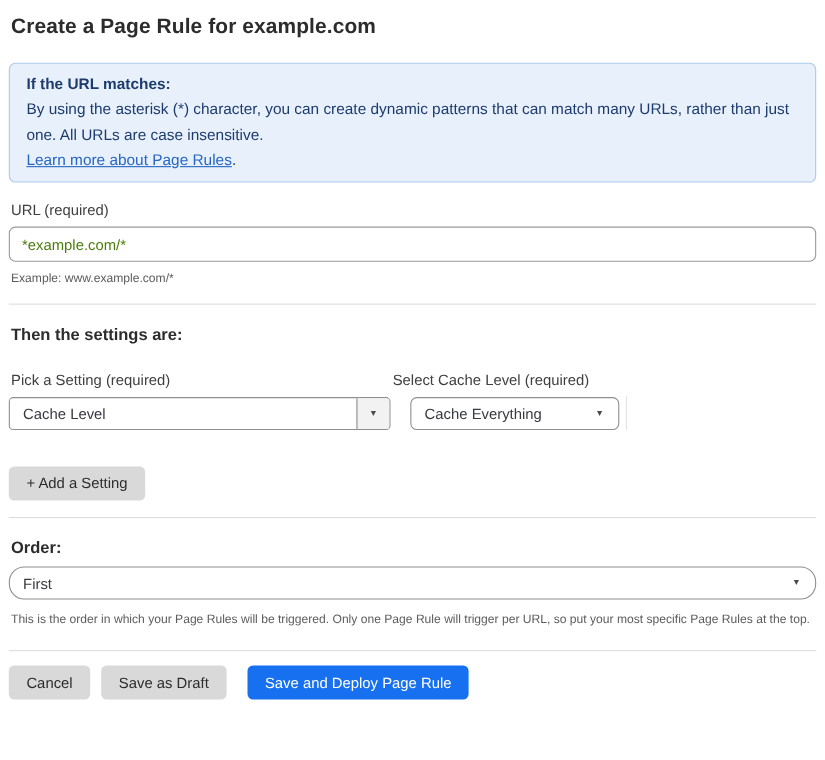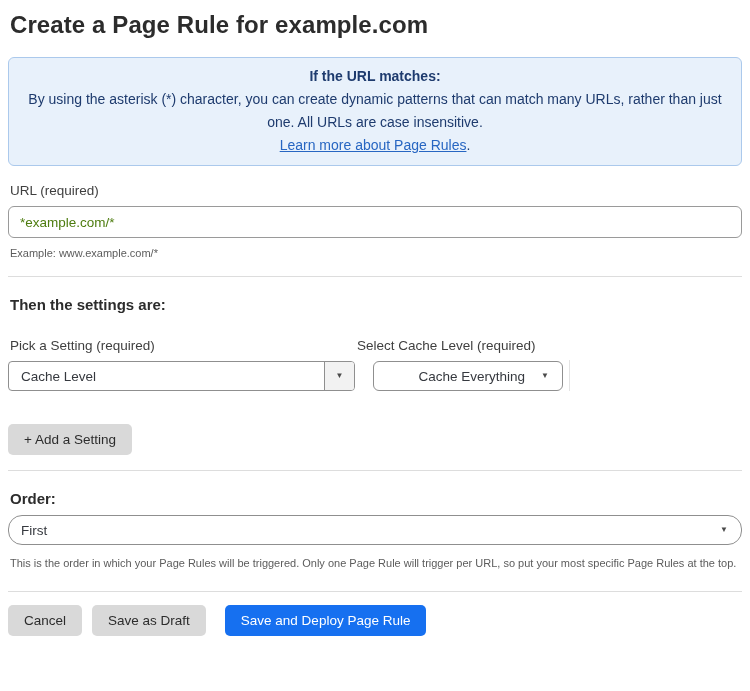--- a/index.html
+++ b/index.html
@@ -6,35 +6,34 @@
   html, body { margin: 0; padding: 0; background: #fff; }
   body {
     width: 750px; height: 691px;
     font-family: "Liberation Sans", sans-serif;
     color: #2c2c2c;
     overflow: hidden;
   }
   .page { width: 750px; height: 691px; padding: 12px 8px 12px 8px; }
 
   .page-title {
-    font-size: 24px; font-weight: 700; color: #2c2c2c;
+    font-size: 19px; font-weight: 700; color: #2c2c2c;
     margin: 2px 0 0 2px; line-height: 22px; letter-spacing: 0.1px;
   }
 
   
   .info-box {
     margin-top: 21px;
     background: #e8f1fb;
     border: 1px solid #abc9ec;
     border-radius: 6px;
     padding: 7px 15px 8px 15px;
     font-size: 14px;
     line-height: 23px;
     color: #1e3b6e;
-    text-align: center;
   }
   .info-heading { font-weight: 700; }
   .info-body { }
   .info-link-line a {
     color: #2766c2; text-decoration: underline; cursor: pointer;
   }
   .info-link-line span { color: #1e3b6e; }
 
   
   .field-label {
@@ -86,21 +85,21 @@
     background: #f2f2f2;
     display: flex; align-items: center; justify-content: center;
   }
   .select .arrow-plain {
     padding: 0 13px 0 4px;
     display: flex; align-items: center;
   }
   .dd-arrow { font-size: 8px; color: #4a4a4a; line-height: 1; }
 
   .select.setting-select { width: 347px; border-radius: 4px; }
-  .select.cache-select { width: 190px; margin-left: 18px; border-radius: 6px; text-align: right; }
+  .select.cache-select { width: 190px; margin-left: 18px; border-radius: 6px; }
   .v-sep {
     width: 1px; height: 31px; background: #e3e3e3;
     margin: 7px 0 0 6px; align-self: flex-end;
   }
 
   .select.order-select { width: 100%; border-radius: 14px; height: 30px; }
 
   
   .btn {
     height: 31px; border: none; border-radius: 5px;

